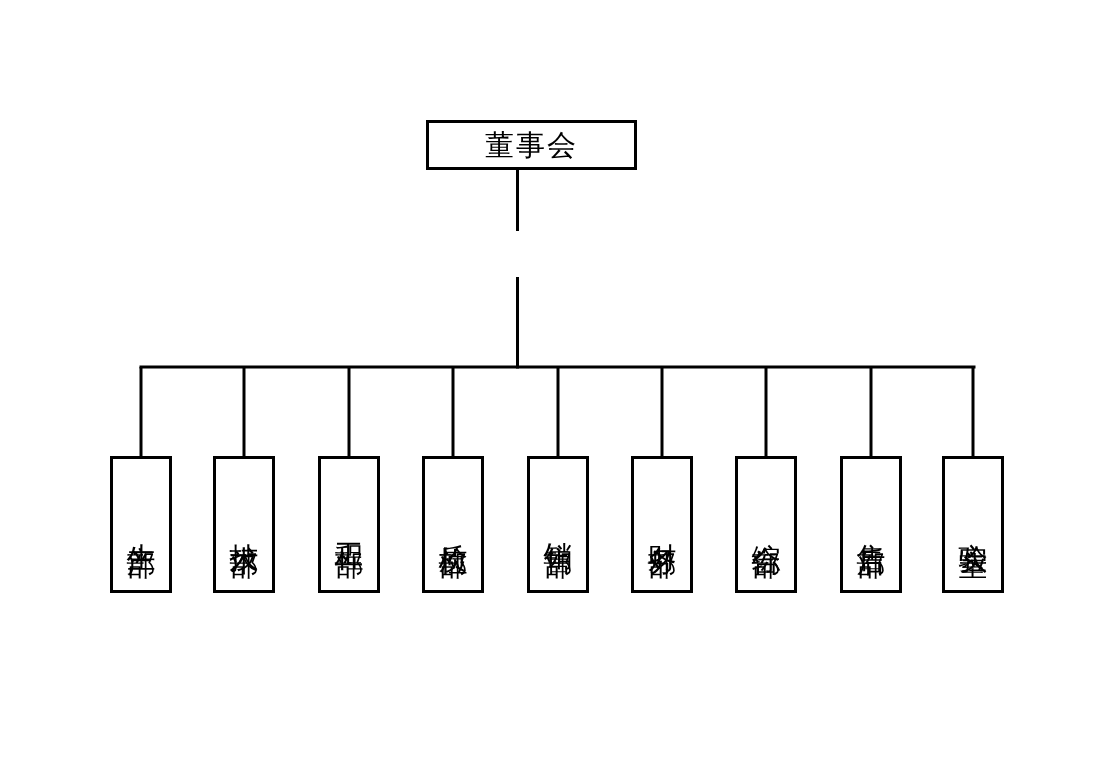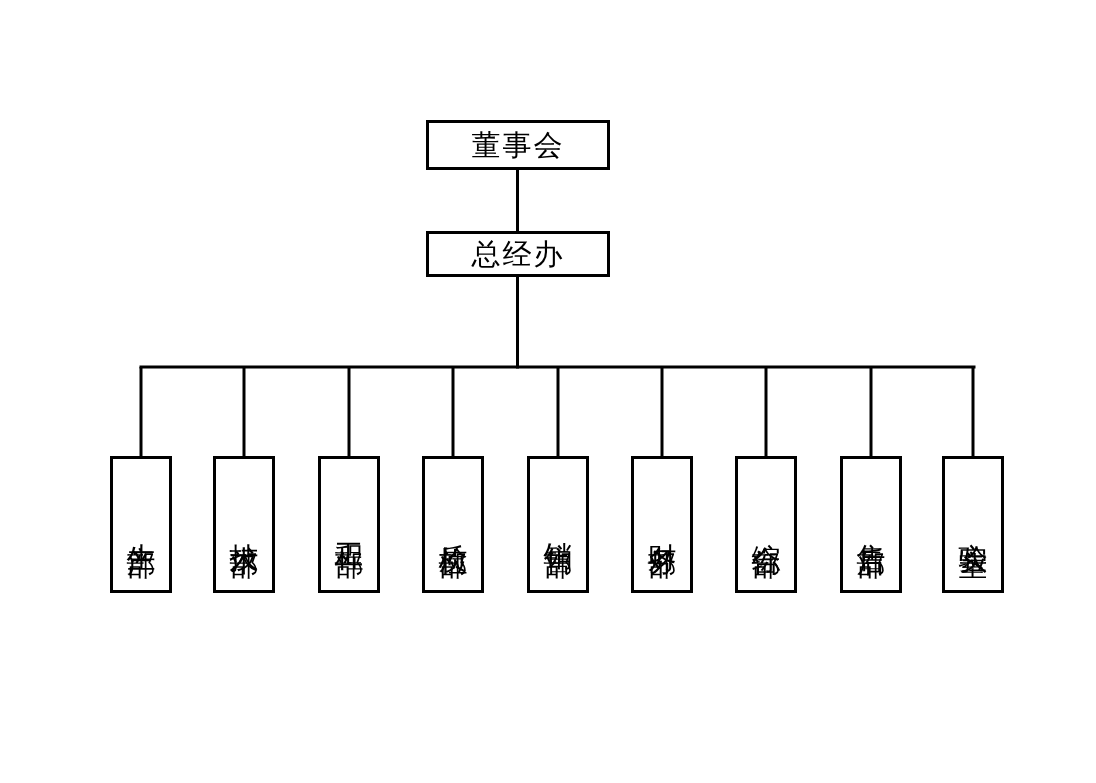--- a/index.html
+++ b/index.html
@@ -28,21 +28,21 @@
     position: absolute;
     box-sizing: border-box;
     border: 3px solid #000000;
     background: #ffffff;
     display: flex;
     align-items: center;
     justify-content: center;
   }
   .top-box {
     left: 426px;
-    width: 184px;
+    width: 211px;
     height: 50px;
   }
   .top-box .label {
     font-size: 29px;
     line-height: 1;
     white-space: nowrap;
     letter-spacing: 2px;
   }
   .dept-box {
     top: 456px;
@@ -78,23 +78,20 @@
     <line x1="662" y1="367" x2="662" y2="456" stroke="#000000" stroke-width="3"></line>
     <line x1="766" y1="367" x2="766" y2="456" stroke="#000000" stroke-width="3"></line>
     <line x1="871" y1="367" x2="871" y2="456" stroke="#000000" stroke-width="3"></line>
     <line x1="973" y1="367" x2="973" y2="456" stroke="#000000" stroke-width="3"></line>
   </svg>
 
   <div class="org-box top-box" style="top:120px">
     <span class="label">董事会</span>
   </div>
 
-  <div class="org-box top-box" style="top:231px; height:46px">
-    <span class="label">总经办</span>
-  </div>
 
   <div class="org-box dept-box" style="left:110px">
     <span class="label">生产部</span>
   </div>
   <div class="org-box dept-box" style="left:213px">
     <span class="label">技术部</span>
   </div>
   <div class="org-box dept-box" style="left:318px">
     <span class="label">工程部</span>
   </div>

